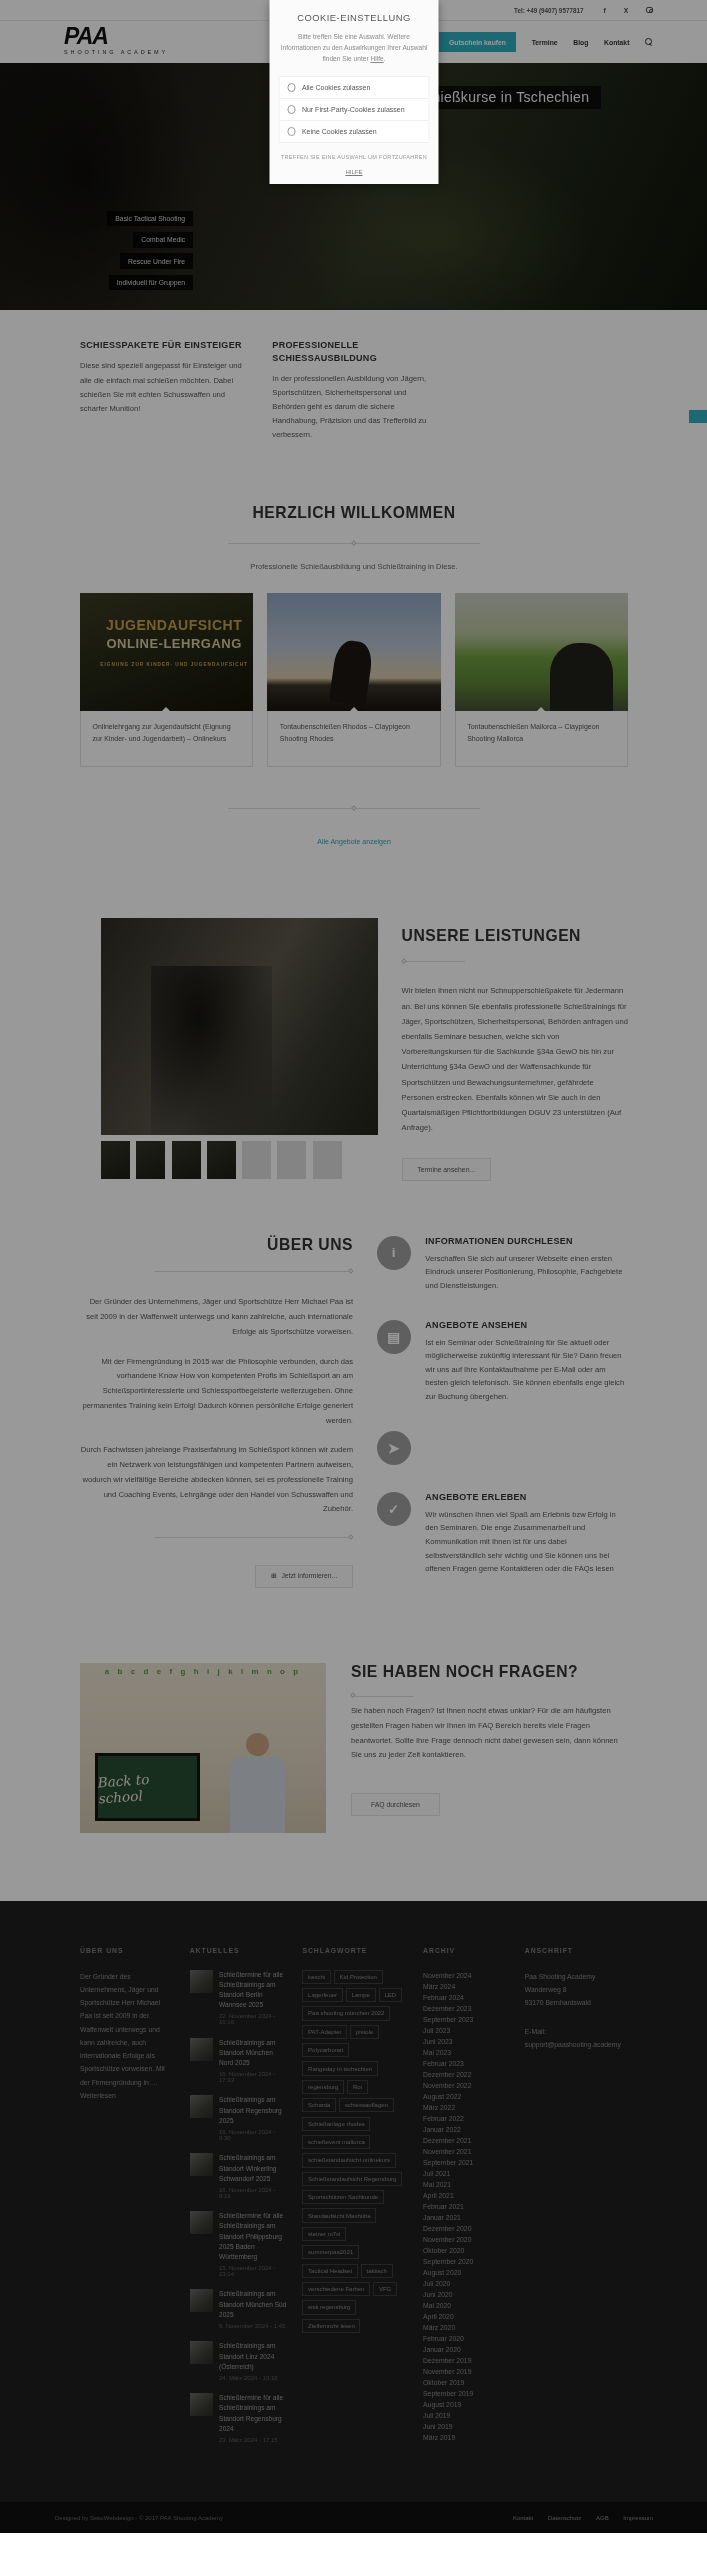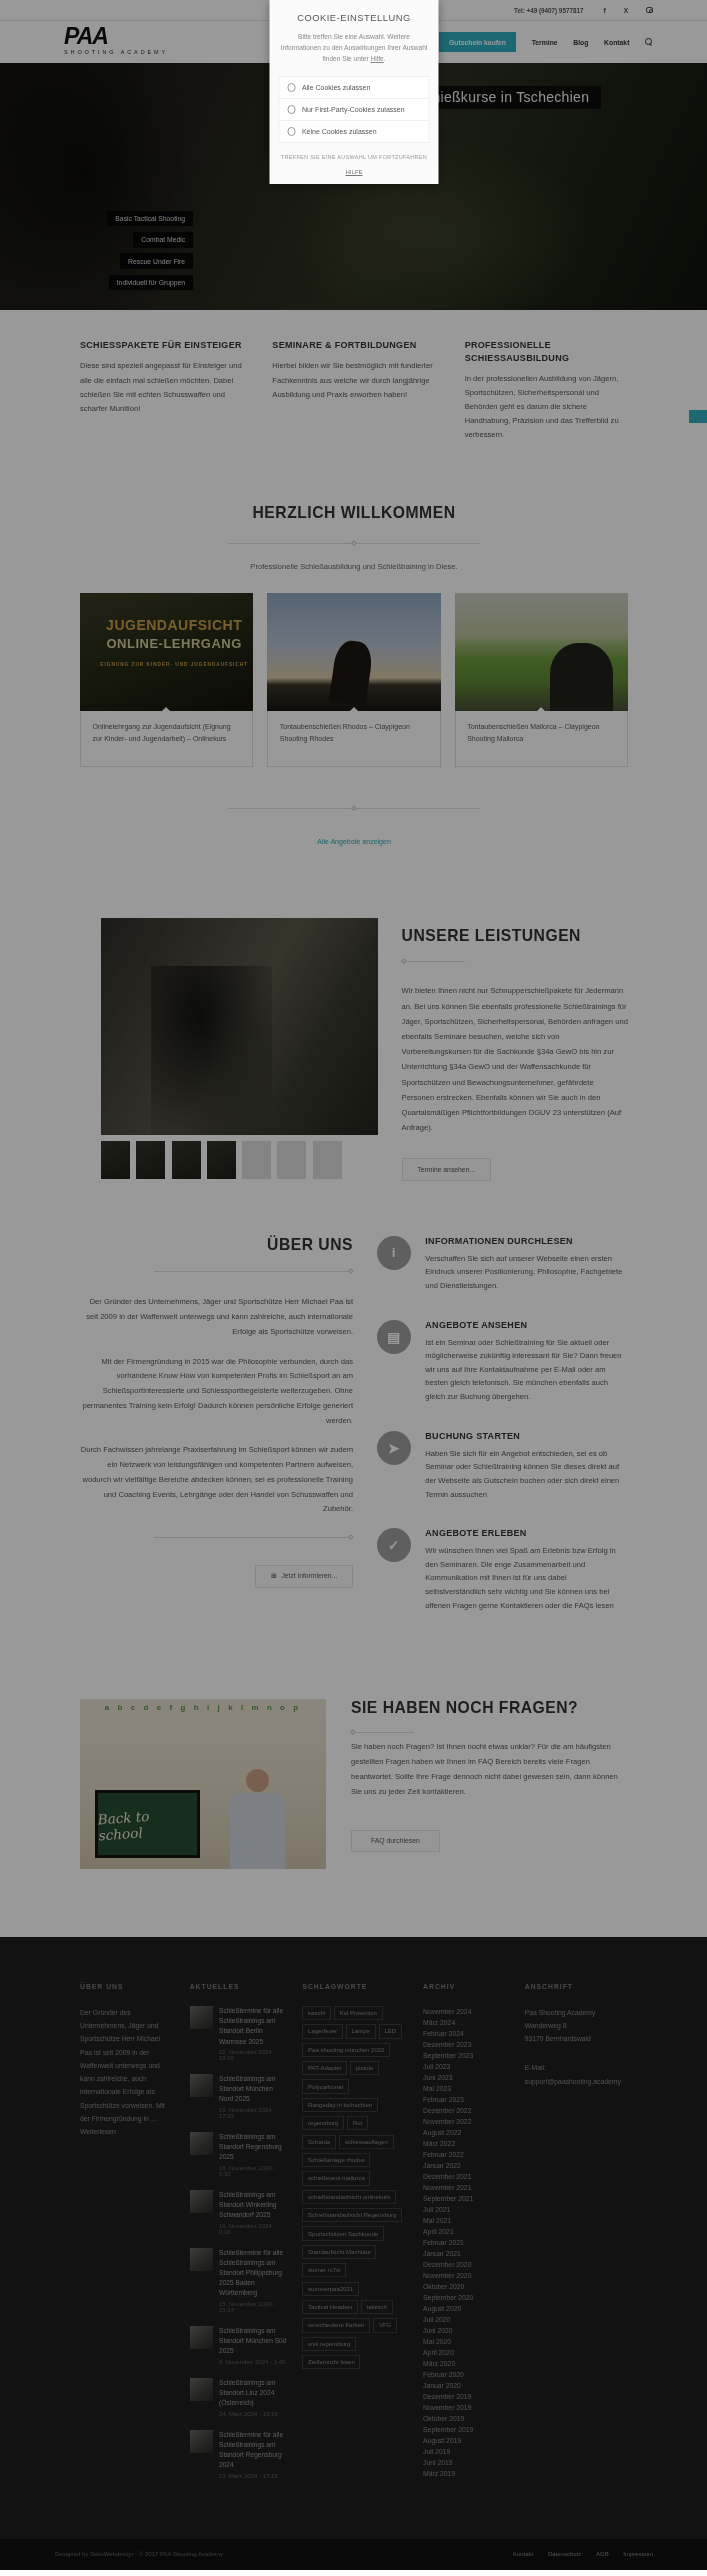--- a/index.html
+++ b/index.html
@@ -196,24 +196,20 @@
     </div>
   </div>
 
   <div class="features">
     <div class="wrap features-grid">
       <div>
         <div class="feat-title">SCHIESSPAKETE FÜR EINSTEIGER</div>
         <div class="feat-text">Diese sind speziell angepasst für Einsteiger und alle die einfach mal schießen möchten. Dabei schießen Sie mit echten Schusswaffen und scharfer Munition!</div>
       </div>
       <div>
-        <div class="feat-title">SEMINARE &amp; FORTBILDUNGEN</div>
-        <div class="feat-text">Hierbei bilden wir Sie bestmöglich mit fundierter Fachkenntnis aus welche wir durch langjährige Ausbildung und Praxis erworben haben!</div>
-      </div>
-      <div>
         <div class="feat-title">PROFESSIONELLE SCHIESSAUSBILDUNG</div>
         <div class="feat-text">In der professionellen Ausbildung von Jägern, Sportschützen, Sicherheitspersonal und Behörden geht es darum die sichere Handhabung, Präzision und das Trefferbild zu verbessern.</div>
       </div>
     </div>
   </div>
   <div class="side-tab"></div>
 
   <div class="welcome">
     <div class="sec-title">HERZLICH WILLKOMMEN</div>
     <div class="divider div-c">
@@ -290,29 +286,25 @@
           <div class="a-circle">i</div>
           <div>
             <div class="a-title">INFORMATIONEN DURCHLESEN</div>
             <div class="a-text">Verschaffen Sie sich auf unserer Webseite einen ersten Eindruck unserer Positionierung, Philosophie, Fachgebiete und Dienstleistungen.</div>
           </div>
         </div>
         <div class="a-item">
           <div class="a-circle">▤</div>
           <div>
             <div class="a-title">ANGEBOTE ANSEHEN</div>
-            <div class="a-text">Ist ein Seminar oder Schießtraining für Sie aktuell oder möglicherweise zukünftig interessant für Sie? Dann freuen wir uns auf Ihre Kontaktaufnahme per E-Mail oder am besten gleich telefonisch. Sie münchen ebenfalls auch gleich zur Buchung übergehen.</div>
+            <div class="a-text">Ist ein Seminar oder Schießtraining für Sie aktuell oder möglicherweise zukünftig interessant für Sie? Dann freuen wir uns auf Ihre Kontaktaufnahme per E-Mail oder am besten gleich telefonisch. Sie können ebenfalls enge gleich zur Buchung übergehen.</div>
           </div>
         </div>
         <div class="a-item">
           <div class="a-circle">➤</div>
-          <div>
-            <div class="a-title">BUCHUNG STARTEN</div>
-            <div class="a-text">Haben Sie sich für ein Angebot entschieden, sei es ob Seminar oder Schießtraining können Sie dieses direkt auf der Webseite als Gutschein buchen oder sich direkt einen Termin aussuchen</div>
-          </div>
         </div>
         <div class="a-item">
           <div class="a-circle">✓</div>
           <div>
             <div class="a-title">ANGEBOTE ERLEBEN</div>
             <div class="a-text">Wir wünschen Ihnen viel Spaß am Erlebnis bzw Erfolg in den Seminaren. Die enge Zusammenarbeit und Kommunikation mit Ihnen ist für uns dabei selbstverständlich sehr wichtig und Sie können uns bei offenen Fragen gerne Kontaktieren oder die FAQs lesen</div>
           </div>
         </div>
       </div>
     </div>

